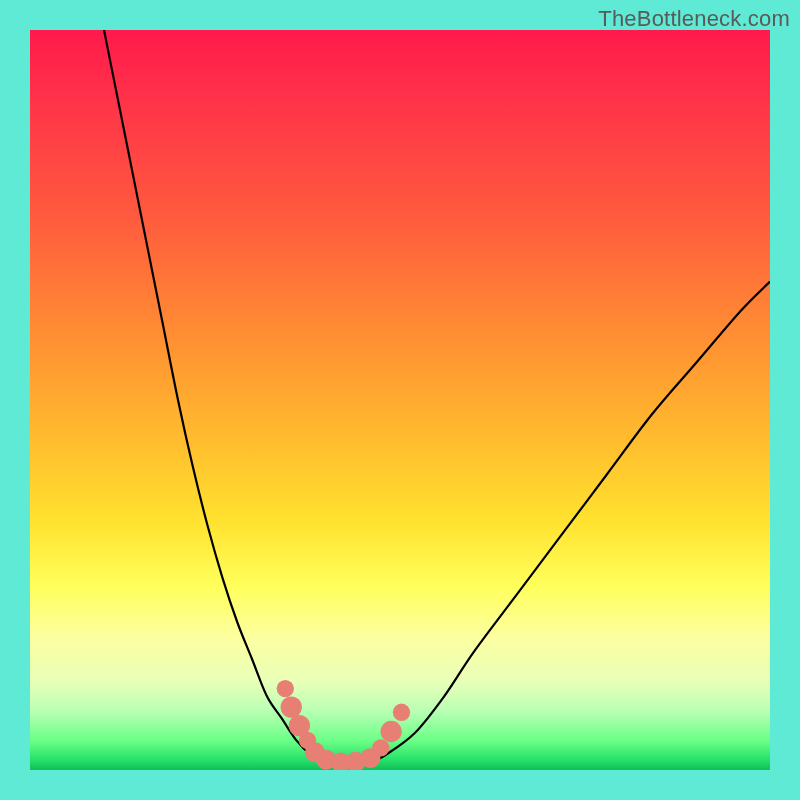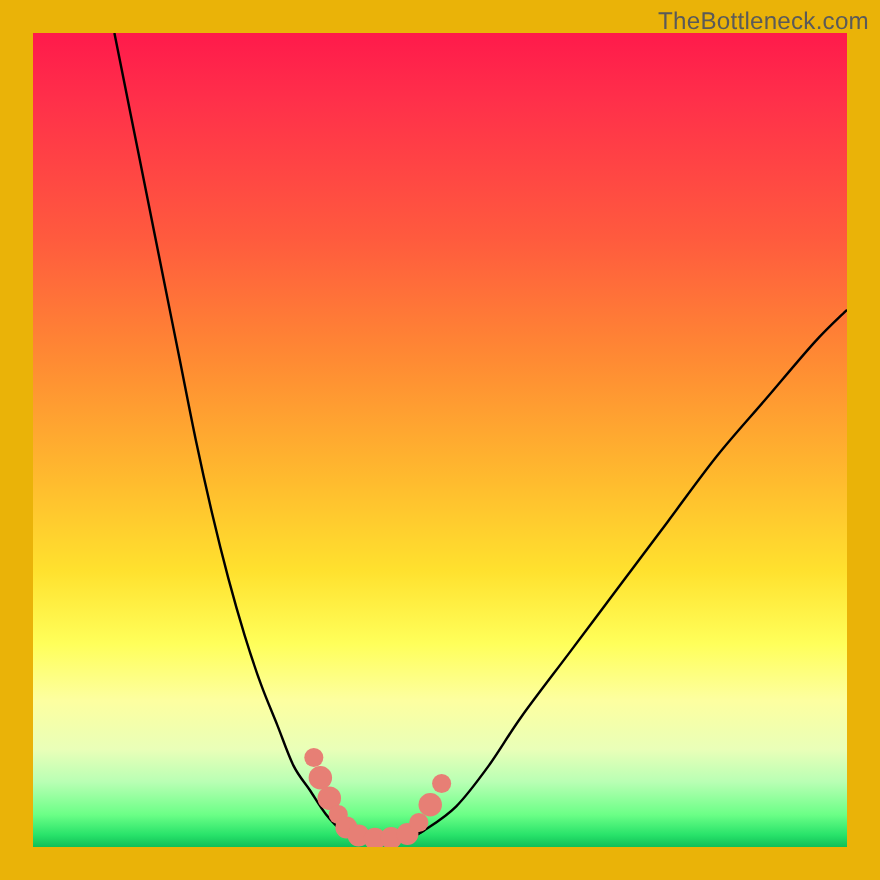--- a/index.html
+++ b/index.html
@@ -7,21 +7,21 @@
     padding: 0;
     width: 800px;
     height: 800px;
     overflow: hidden;
     font-family: Arial, Helvetica, sans-serif;
   }
   .stage {
     position: relative;
     width: 800px;
     height: 800px;
-    background: #eab308;
+    background: #5eead4;
   }
   .watermark {
     position: absolute;
     top: 6px;
     right: 10px;
     color: #5a5a5a;
     font-size: 22px;
     font-weight: 400;
     letter-spacing: 0.2px;
     z-index: 5;

